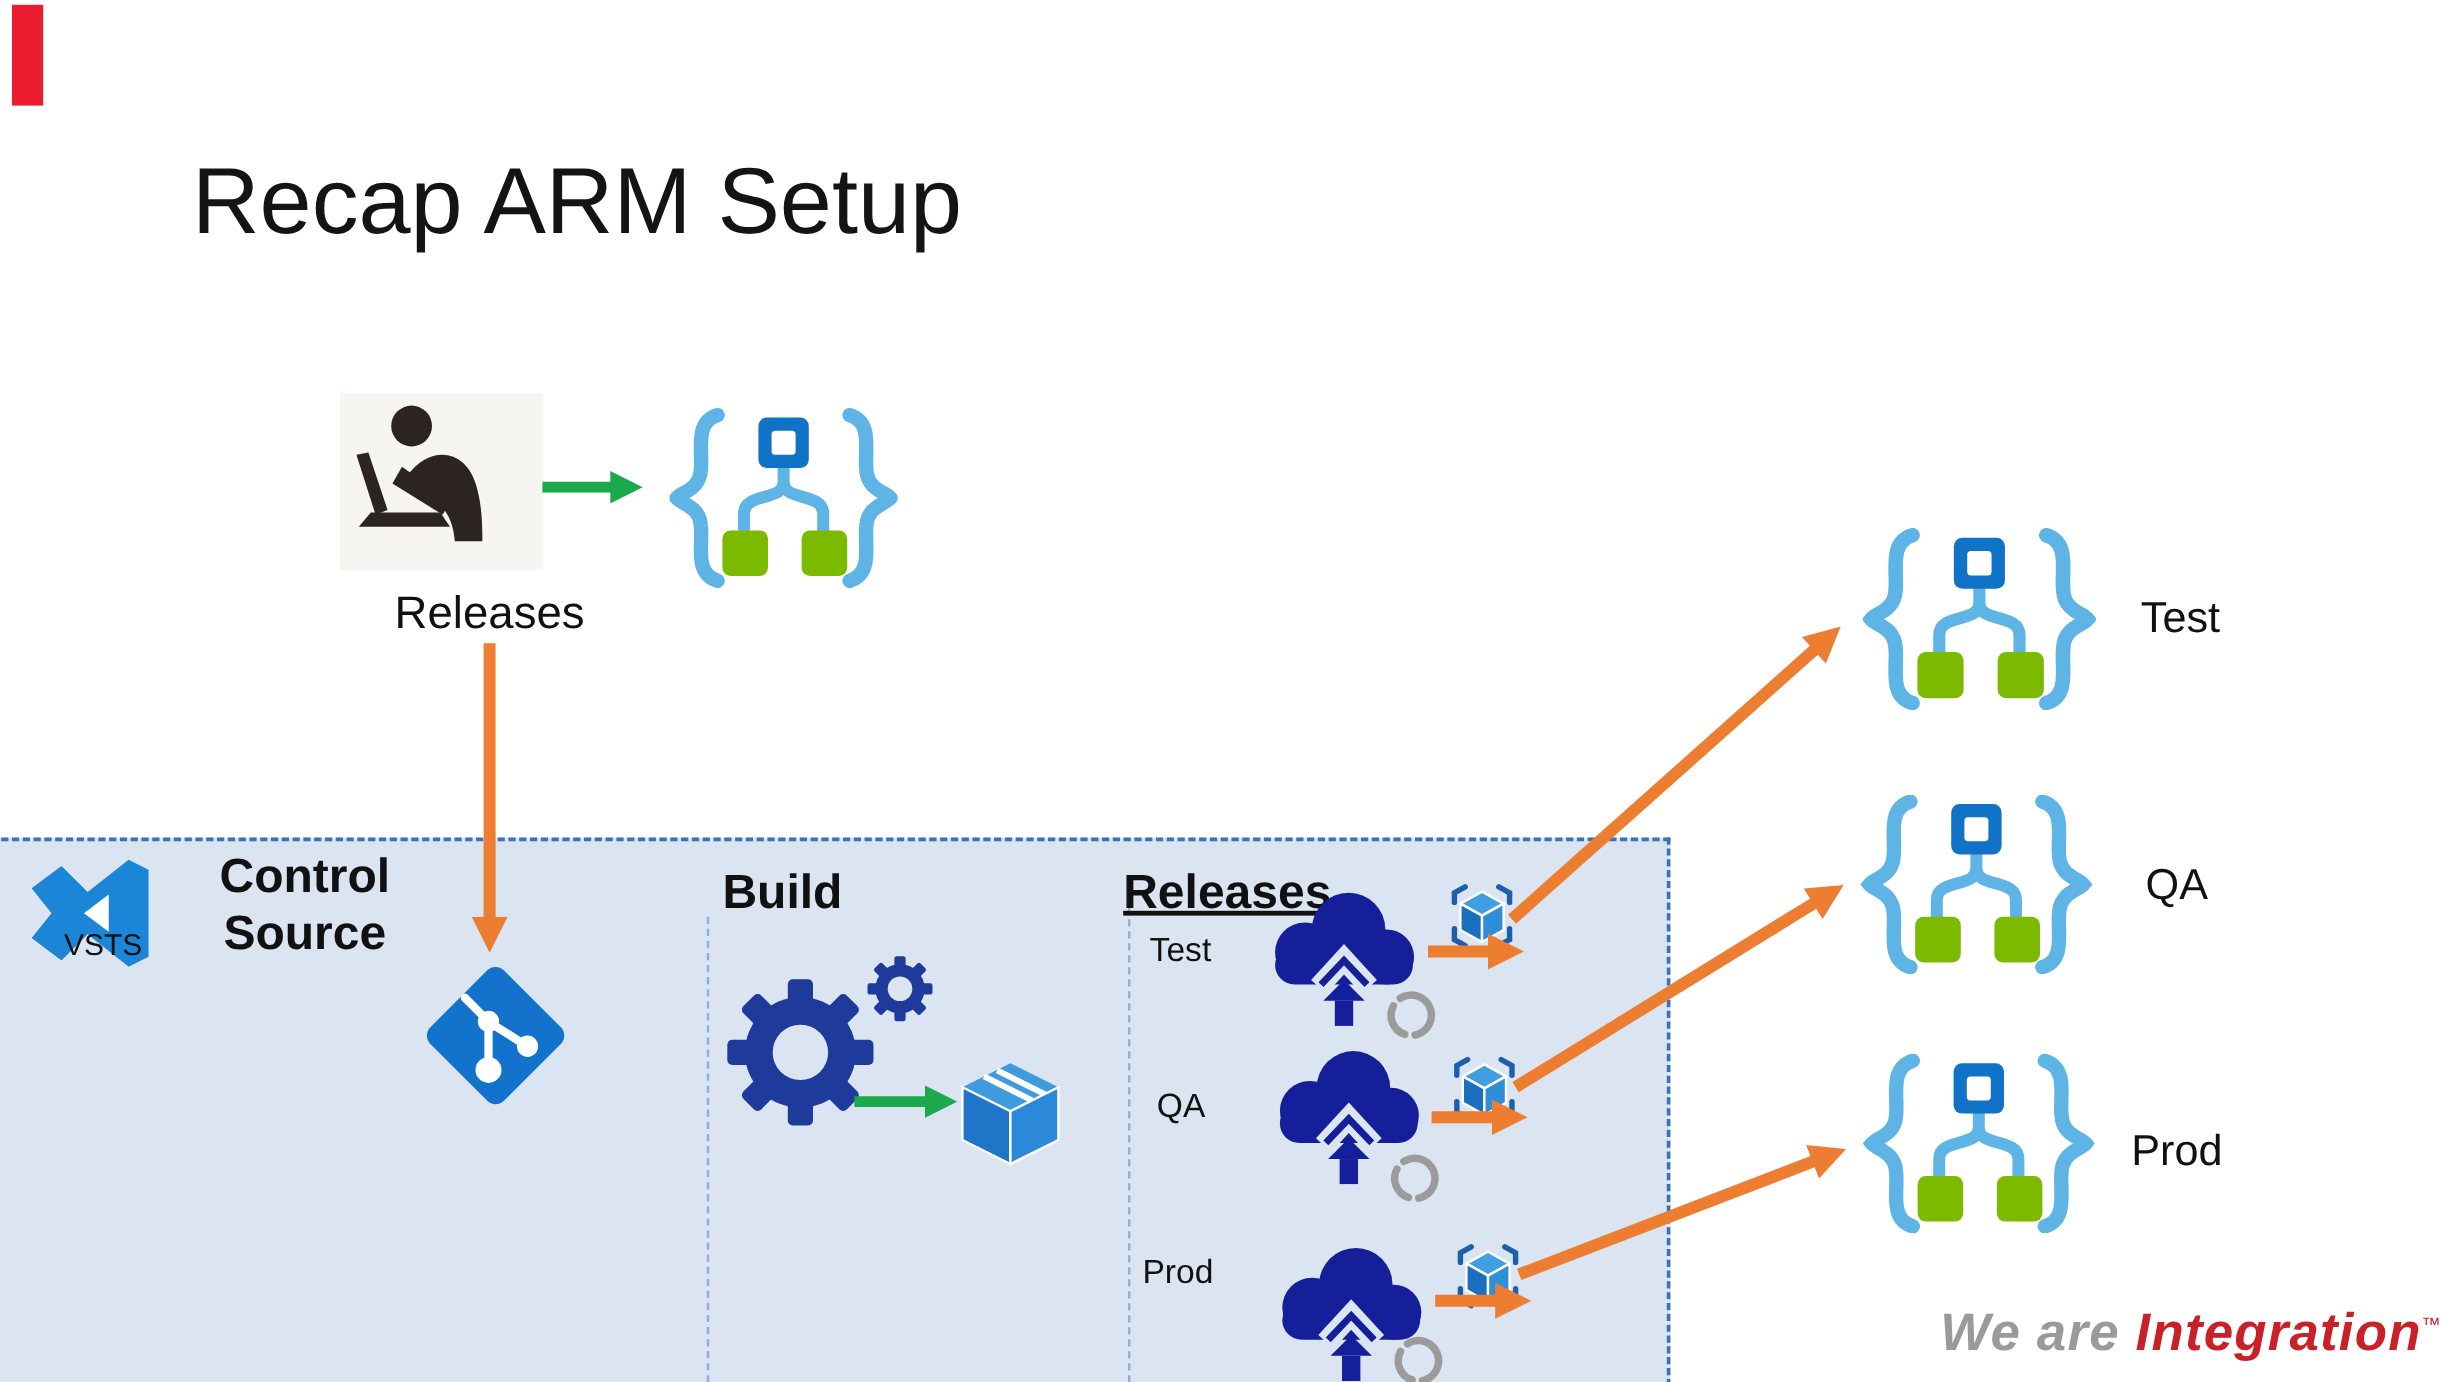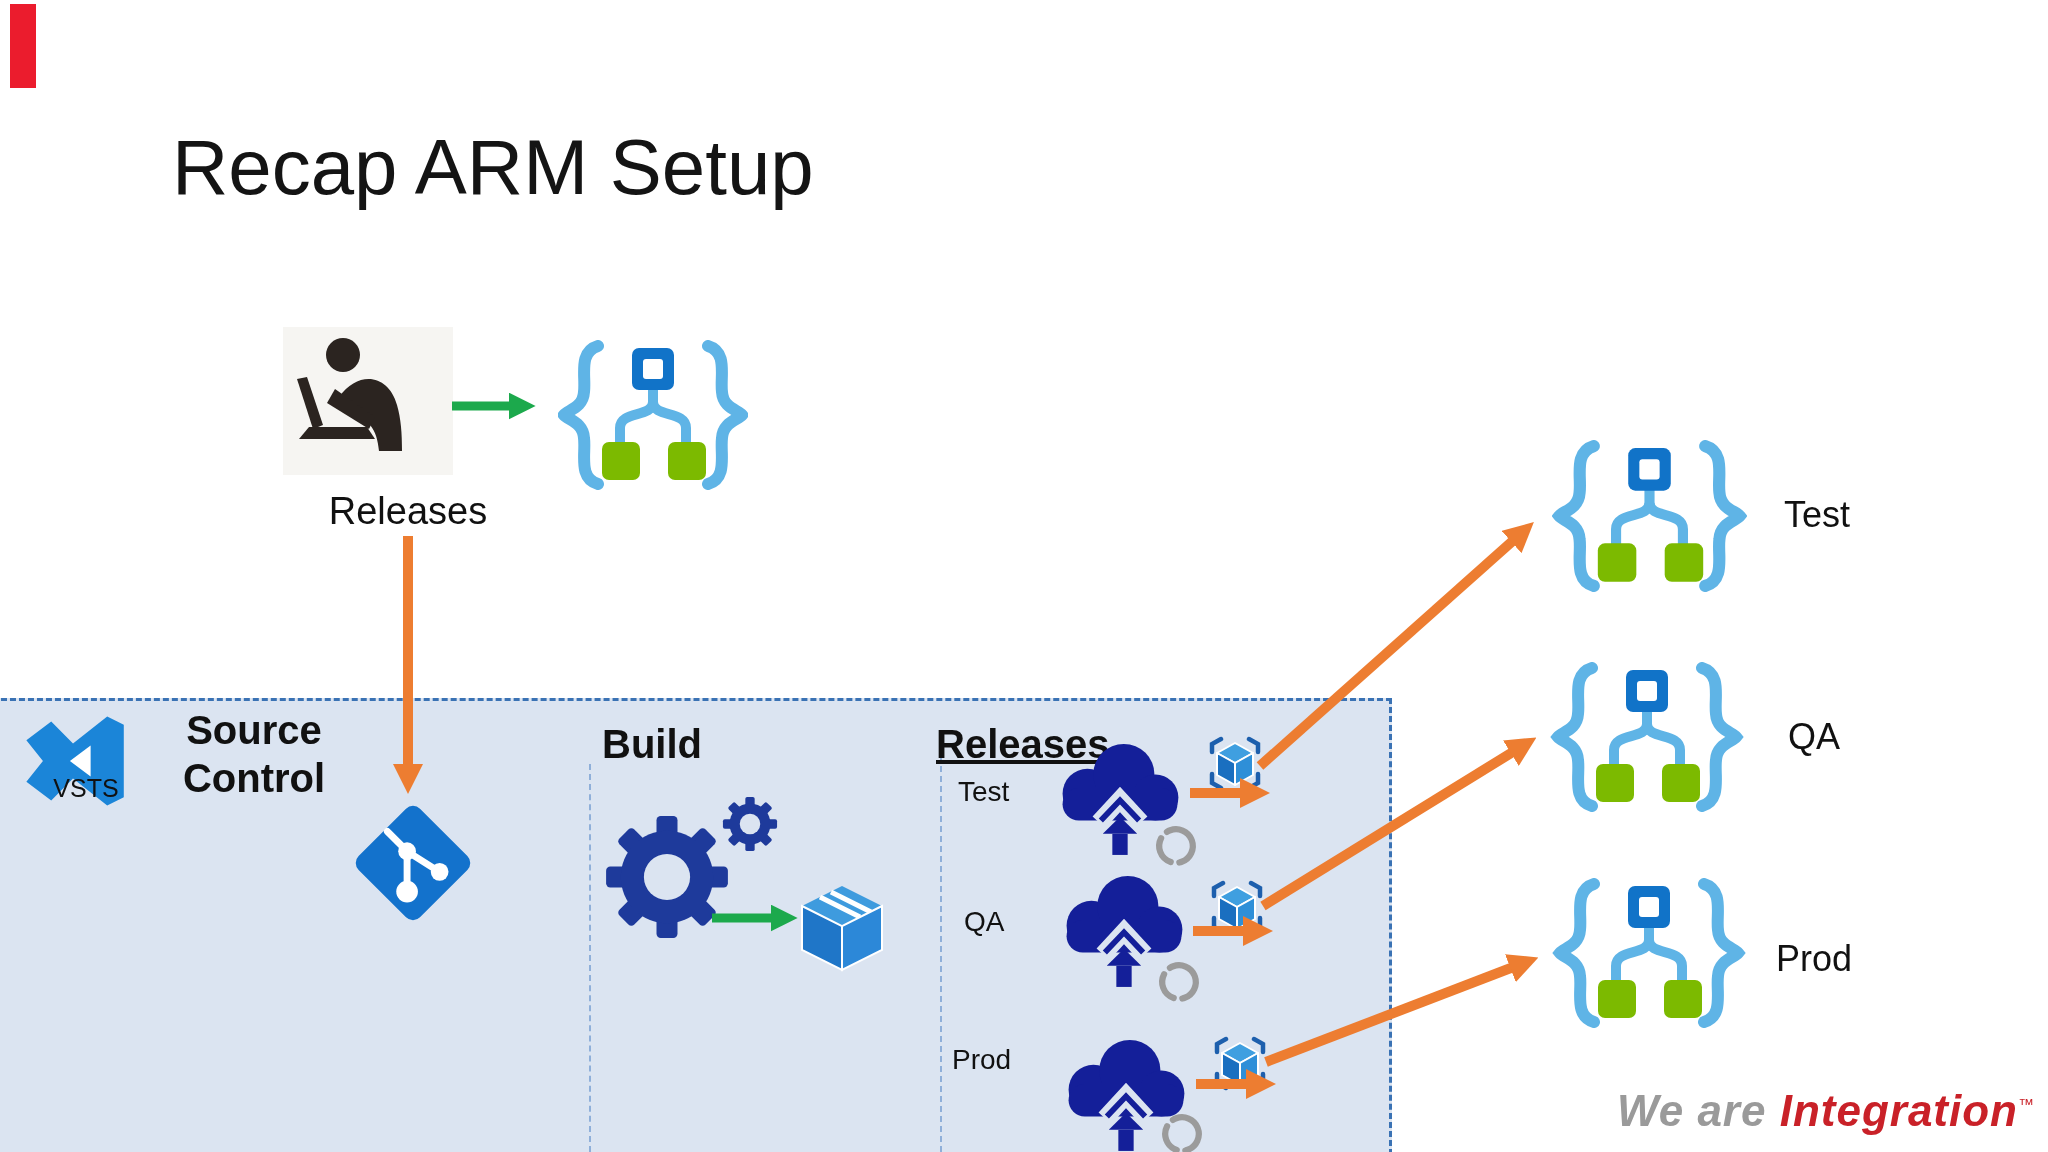--- a/index.html
+++ b/index.html
@@ -1,21 +1,21 @@
 <!DOCTYPE html>
 <html style="--orange: #ED7D31; --green: #1CA94C; --navy: #141F99; --gearNavy: #1E3A9B; --panelBg: #DBE4F1; --panelBorder: #3A72B4; --sepBlue: #8FAFD9; --armBlue: #5FB4E6; --armGreen: #7CBA00; --nodeBlue: #1173C8; --gitBlue: #1372CC; --vsBlue: #1B85D8; --cubeTop: #3F9FE0; --cubeLeft: #1A6FC0; --cubeRight: #2E8FD8; --bracketBlue: #1D5FAD; --pkgTop: #3E9BDE; --pkgLeft: #1F76C8; --pkgRight: #2C88D8; --syncGray: #9B9B9B; --devBg: #F6F5F2; --devInk: #2B2420; --brandGray: #9A9A9A; --brandRed: #C92128; --redBar: #EB1C2D; --titleInk: #141414;"><head>
 <meta charset="utf-8">
 <style>
   html,body{margin:0;padding:0;background:#fff;}
   #slide{
     position:relative;width:2048px;height:1152px;overflow:hidden;background:#fff;
     font-family:"Liberation Sans","DejaVu Sans",sans-serif;color:#111;
   }
   .abs{position:absolute;}
-  #title{left:172px;top:122px;font-size:78px;font-weight:300;letter-spacing:0;color:var(--titleInk);}
+  #title{left:160px;top:122px;font-size:78px;font-weight:300;letter-spacing:0;color:var(--titleInk);}
   #red-bar{left:10px;top:4px;width:26px;height:84px;background:var(--redBar);}
   
   #panel{left:-8px;top:698px;width:1400px;height:475px;background:var(--panelBg);
          border:3px dashed var(--panelBorder);box-sizing:border-box;}
   .vsep{width:0;border-left:2px dashed var(--sepBlue);}
   #sep-build{left:589px;top:764px;height:388px;}
   #sep-rel{left:940px;top:756px;height:396px;}
   .heading{font-size:40px;font-weight:bold;color:#111;}
   #src-heading{left:138px;top:706px;width:232px;text-align:center;line-height:48px;}
   #build-heading{left:602px;top:722px;}
@@ -165,22 +165,22 @@
   <div class="abs" id="panel"></div>
   <div class="abs vsep" id="sep-build"></div>
   <div class="abs vsep" id="sep-rel"></div>
 
   <svg class="abs" style="left:16px;top:704px" width="114" height="114">
       <use href="#sym-vs"></use>
     </svg>
   <div class="abs" id="vsts-label">VSTS</div>
 
   <div class="abs heading" id="src-heading">
+    <div>Control</div>
     <div>Source</div>
-    <div>Control</div>
   </div>
 
   <svg class="abs" style="left:344px;top:794px" width="138" height="138">
       <use href="#sym-git"></use>
     </svg>
 
   <div class="abs heading" id="build-heading">Build</div>
   <svg class="abs" style="left:604px;top:814px" width="126" height="126">
       <use href="#sym-gear"></use>
     </svg>

